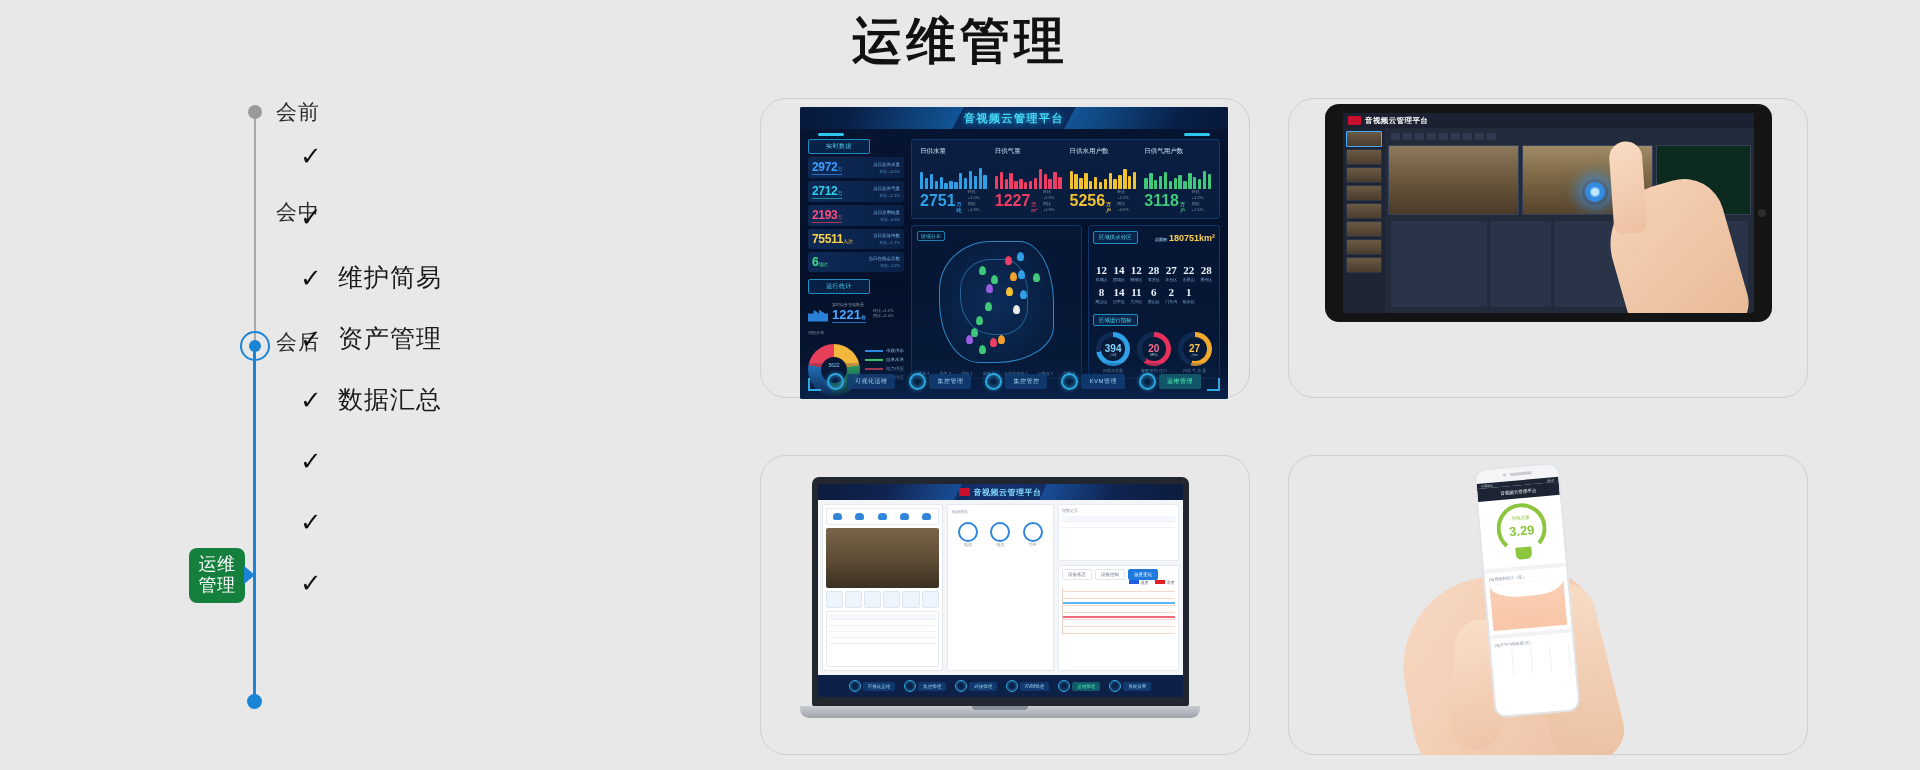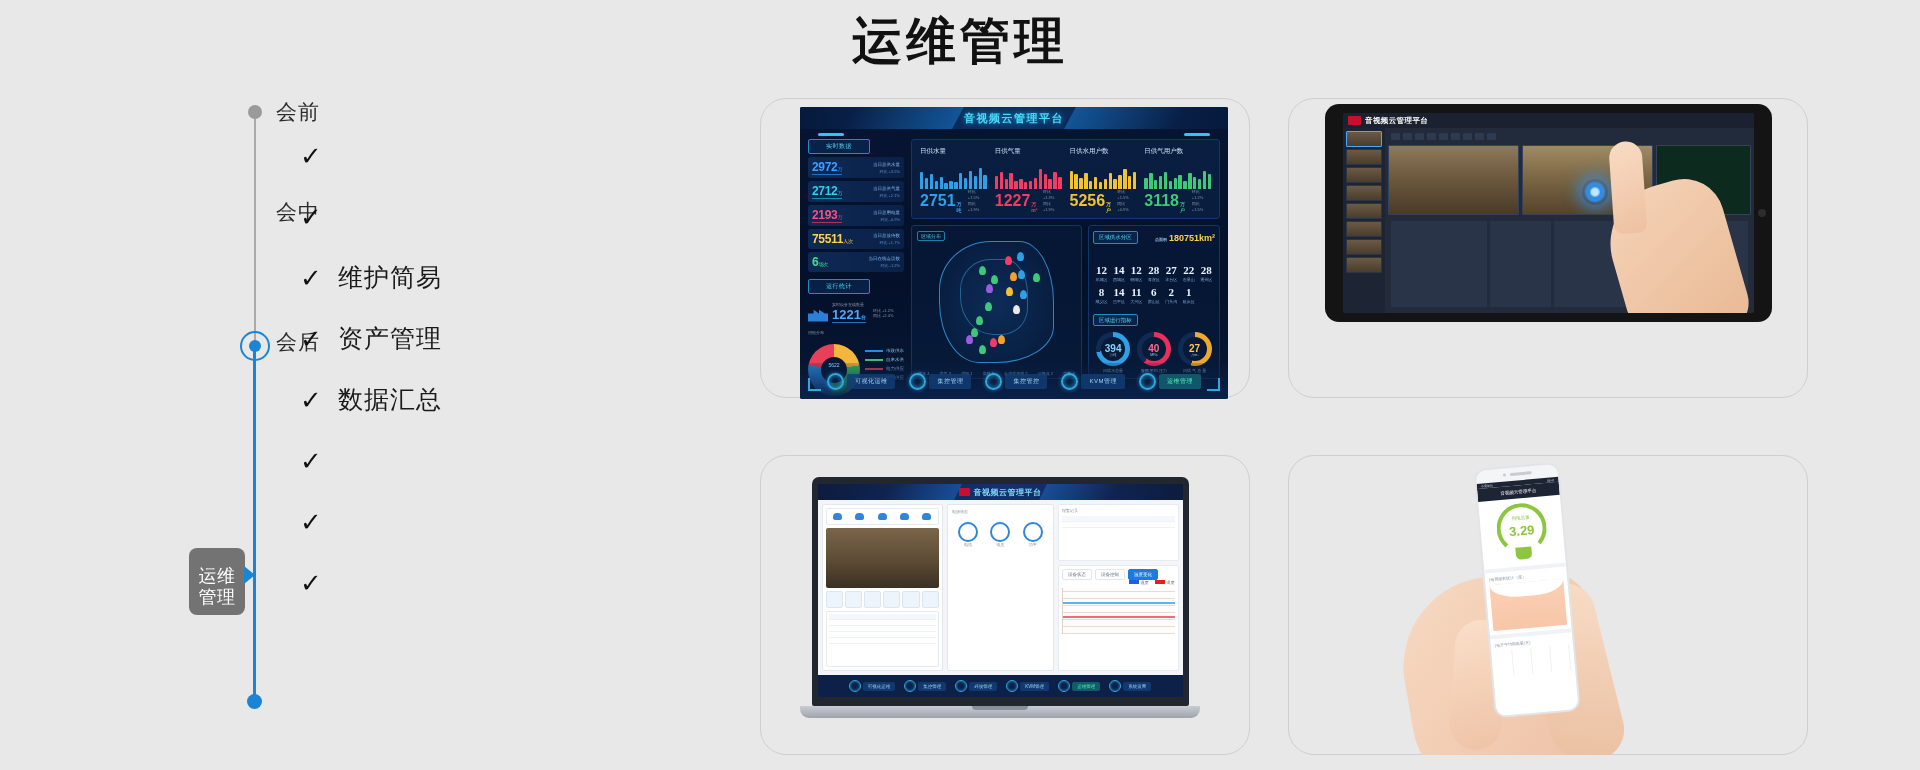--- a/index.html
+++ b/index.html
@@ -48,22 +48,22 @@
     position: absolute; right: 0; width: 190px; text-align: right;
     font-size: 21px; color: #2b2b2b; letter-spacing: 1px;
   }
   .tl-label.l1 { top: 98px; }
   .tl-label.l2 { top: 198px; }
   .tl-label.l3 { top: 328px; }
 
   
   .tl-badge {
     position: absolute; left: 189px; top: 548px;
-    width: 56px; padding: 18px 4px 7px 4px;
-    background: #737373; border-radius: 8px;
+    width: 56px; padding: 6px 4px 7px 4px;
+    background: #15803d; border-radius: 8px;
     color: #fff; font-size: 18px; line-height: 1.18; text-align: center;
     letter-spacing: 0.5px;
   }
   .tl-badge::after {
     content: ""; position: absolute; right: -10px; top: 18px;
     border-top: 9px solid transparent; border-bottom: 9px solid transparent;
     border-left: 11px solid #1a84d6;
   }
 
   
@@ -716,21 +716,21 @@
             <div class="rings">
               <div>
                 <div class="ring b">
                   <b>394</b>
                   <i>万吨</i>
                 </div>
                 <div class="ring-cap">日供水总量</div>
               </div>
               <div>
                 <div class="ring r">
-                  <b>40</b>
+                  <b>20</b>
                   <i>MPa</i>
                 </div>
                 <div class="ring-cap">管网 平均 压力</div>
               </div>
               <div>
                 <div class="ring y">
                   <b>27</b>
                   <i>万m³</i>
                 </div>
                 <div class="ring-cap">日供 气 总 量</div>

